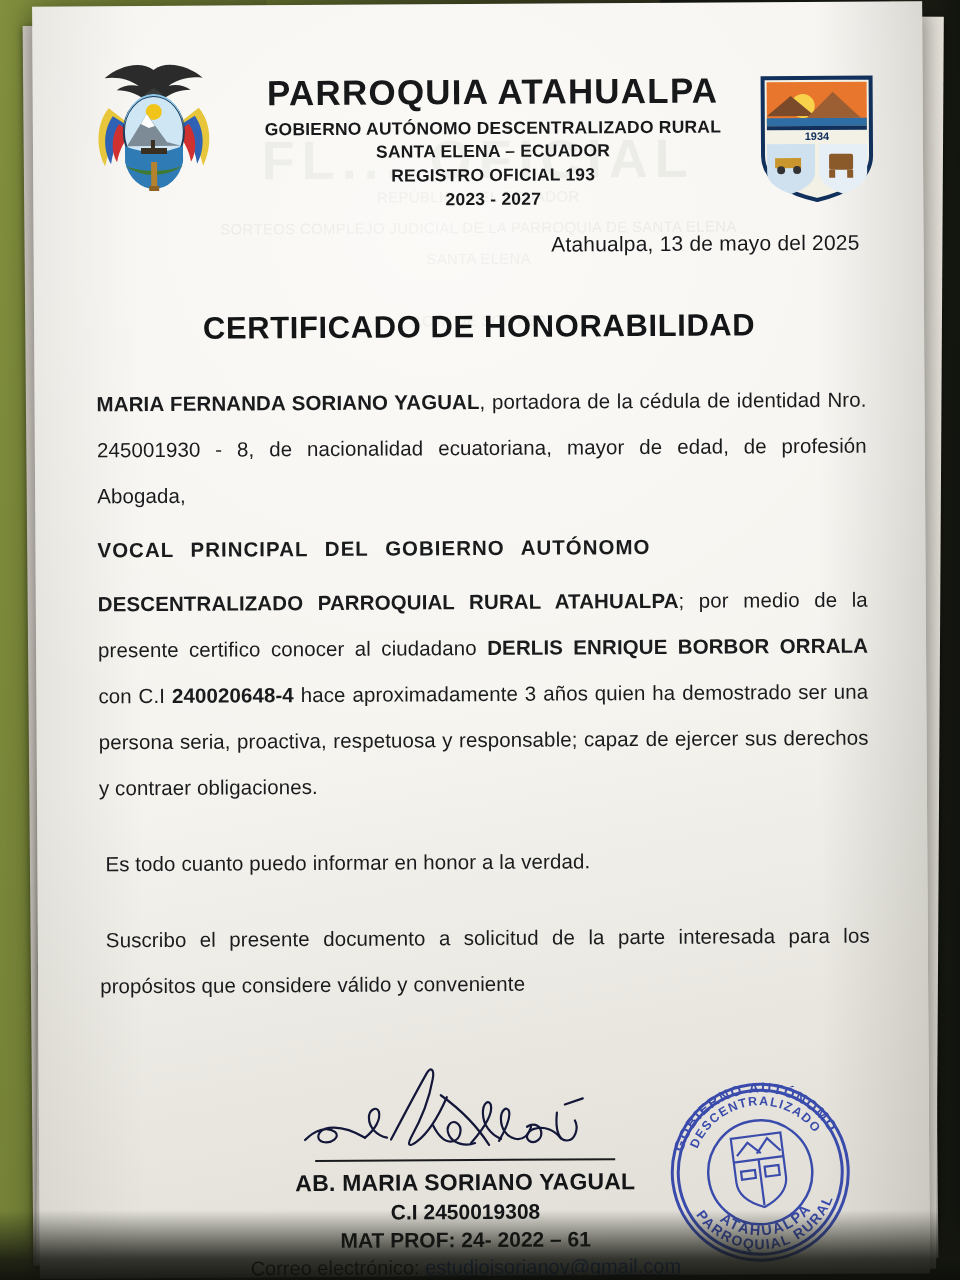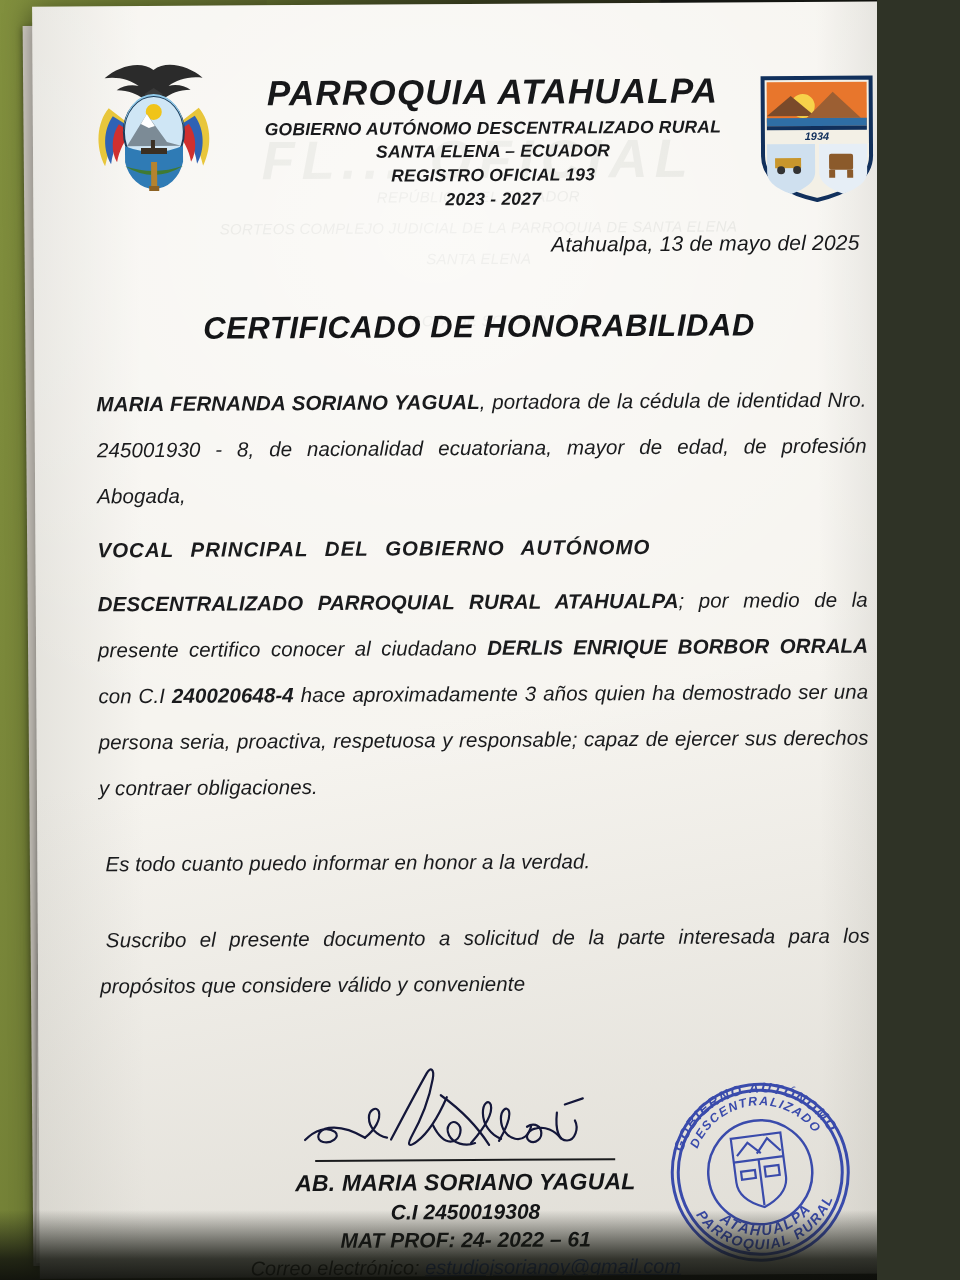--- a/index.html
+++ b/index.html
@@ -10,26 +10,25 @@
   body {
     width: 960px;
     height: 1280px;
     overflow: hidden;
     font-family: "Liberation Sans", sans-serif;
   }
 
   
   #photo {
     position: relative;
-    width: 877px;
+    width: 960px;
     height: 1280px;
     background:
       linear-gradient(100deg, #6d7a33 0%, #7c8a3c 16%, #5f6b2d 24%, #4a5226 34%, #3a3f20 44%, #2b2d1c 60%, #24251a 100%);
     overflow: hidden;
-    font-style: italic;
   }
 
   
   .desk-dark-top {
     position: absolute;
     left: 660px; top: -4px;
     width: 230px; height: 22px;
     background: #181a16;
     border-radius: 0 0 6px 6px;
     filter: blur(1px);

